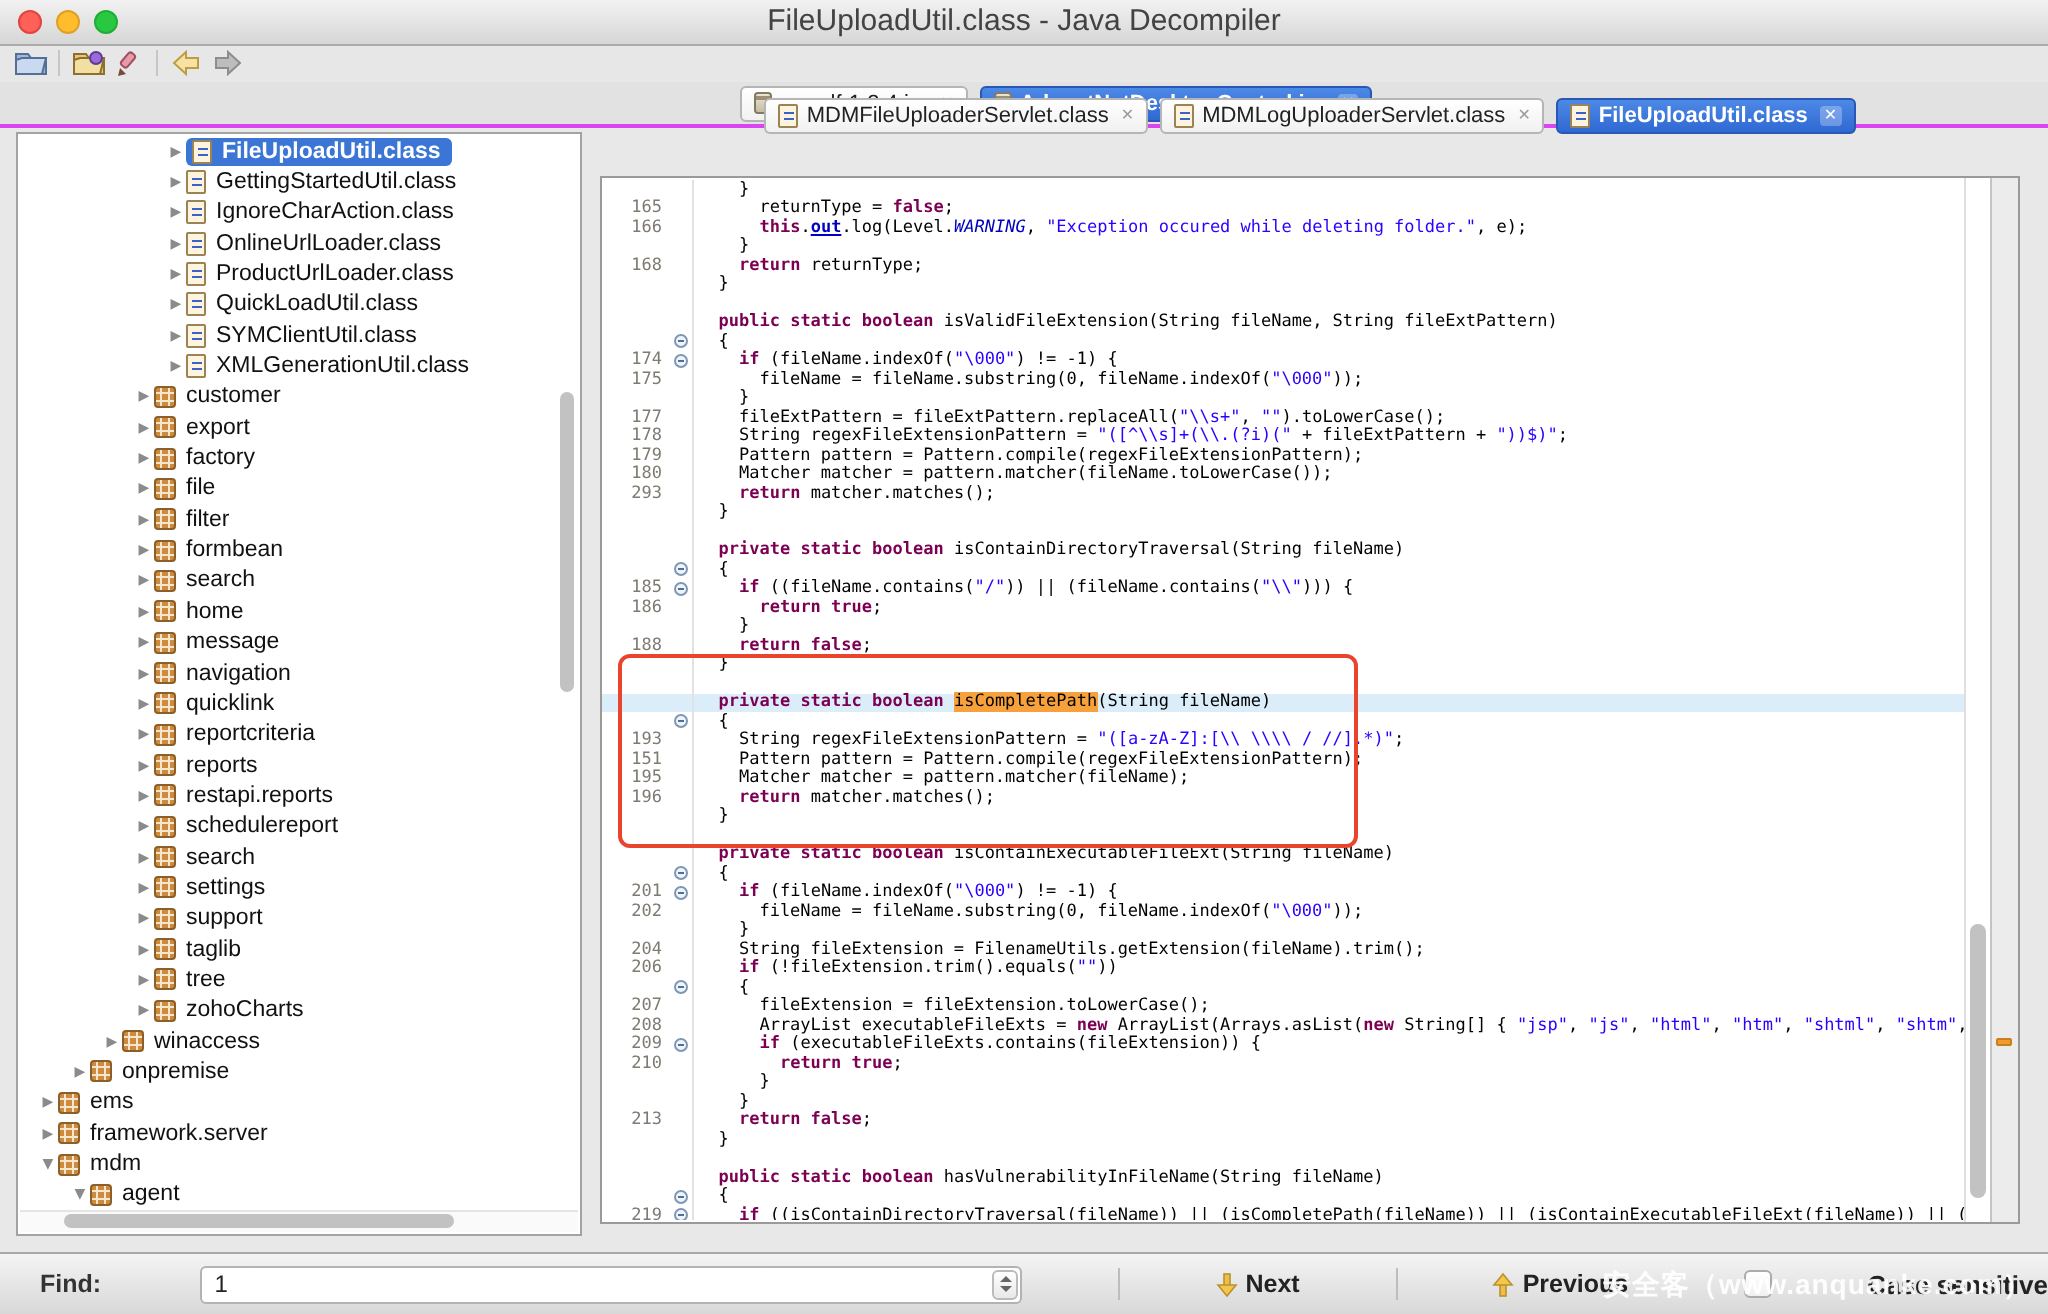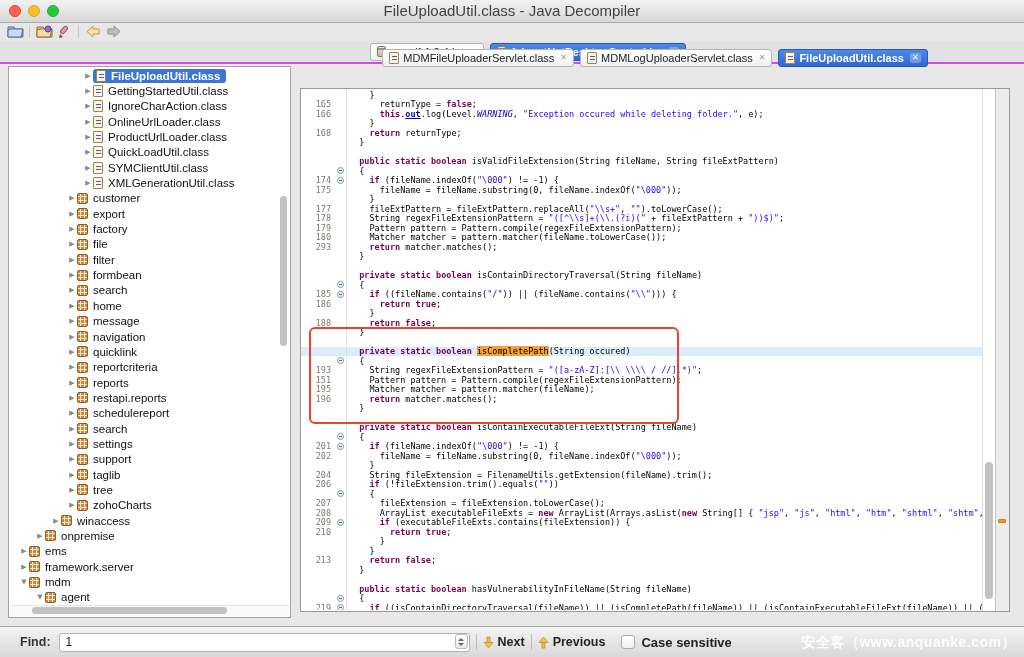--- a/index.html
+++ b/index.html
@@ -91,21 +91,21 @@
     border:2px solid #e8442e;border-radius:6px;pointer-events:none;}
   .ed-vsb{position:absolute;right:13px;top:0;bottom:0;width:13px;border-left:1px solid #dedede;}
   .ed-thumb{position:absolute;left:2px;width:8px;top:373px;height:137px;border-radius:4px;background:#c2c2c2;}
   .ruler{position:absolute;right:0;top:0;bottom:0;width:13px;background:#ececec;border-left:1px solid #c4c4c4;}
   .mark{position:absolute;left:2px;top:430px;width:8px;height:4px;background:#f09b2c;
     border:1px solid #c87f1f;border-radius:1px;box-sizing:border-box;}
 
   
   .findbar{position:absolute;left:0;top:626px;width:1024px;height:31px;
     background:linear-gradient(#f4f4f4,#d8d8d8);border-top:1px solid #a8a8a8;
-    display:flex;align-items:center;box-sizing:border-box;}
+    display:flex;align-items:center;box-sizing:border-box;justify-content:space-between;}
   .find-label{margin-left:20px;font-size:12.5px;font-weight:bold;color:#333;}
   .find-field{position:relative;margin-left:8px;}
   .find-field input{width:385px;height:17px;border:1px solid #b3b3b3;border-radius:3px;
     font-size:12px;padding:0 18px 0 6px;font-family:"Liberation Sans",sans-serif;color:#222;}
   .stepper{position:absolute;right:2px;top:2px;width:13px;height:15px;border:1px solid #bbb;
     border-radius:3px;background:linear-gradient(#fff,#e8e8e8);display:flex;flex-direction:column;
     align-items:center;justify-content:center;box-sizing:border-box;}
   .st-up{width:0;height:0;border-left:3px solid transparent;border-right:3px solid transparent;
     border-bottom:3px solid #666;margin-bottom:2px;}
   .st-dn{width:0;height:0;border-left:3px solid transparent;border-right:3px solid transparent;
@@ -601,21 +601,21 @@
           <span class="src"><span>  }</span></span>
         </div>
         <div class="crow">
           <span class="lnum"></span>
           <span class="foldc"></span>
           <span class="src"></span>
         </div>
         <div class="crow cur">
           <span class="lnum"></span>
           <span class="foldc"></span>
-          <span class="src"><span>  </span><span class="c-k">private static boolean</span><span> </span><span class="c-hl">isCompletePath</span><span>(String occured)</span></span>
+          <span class="src"><span>  </span><span class="c-k">private static boolean</span><span> </span><span class="c-hl">isCompletePath</span><span>(String fileName)</span></span>
         </div>
         <div class="crow">
           <span class="lnum"></span>
           <span class="foldc">
             <span class="fold-ic"></span>
           </span>
           <span class="src"><span>  {</span></span>
         </div>
         <div class="crow">
           <span class="lnum">193</span>

